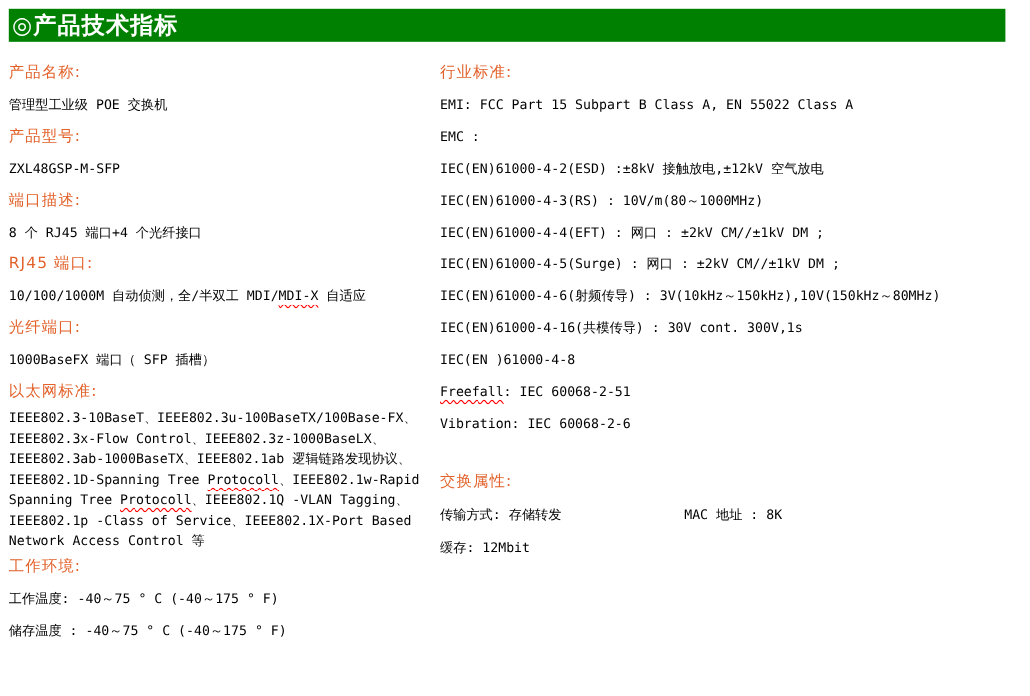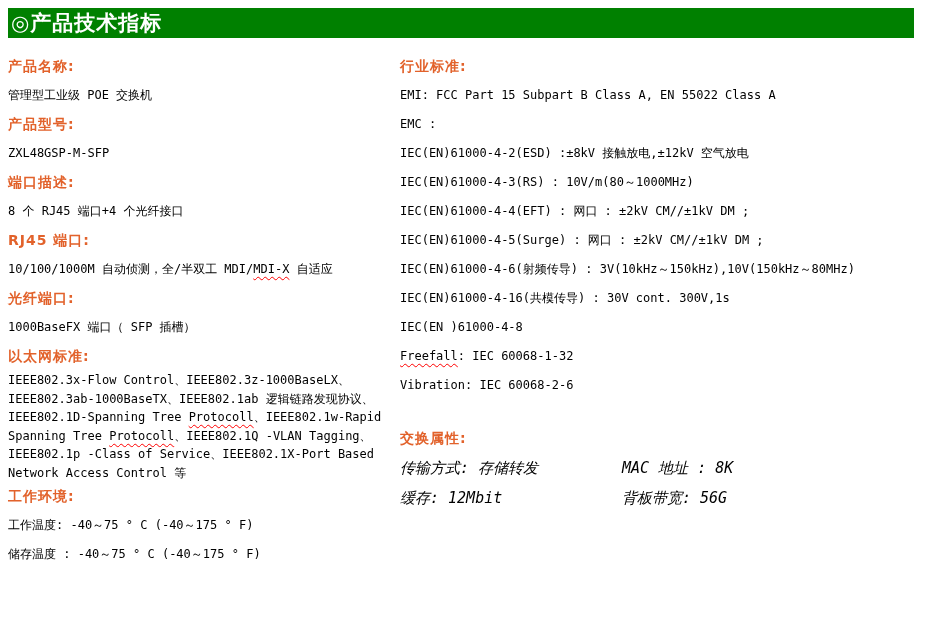--- a/index.html
+++ b/index.html
@@ -19,28 +19,28 @@
   .titlebar{
     margin:8px 22px 0 8px;height:30px;background:var(--green);
     color:#fff;font-family:"DejaVu Sans",sans-serif;font-weight:bold;
     font-size:21px;line-height:30px;padding-left:3px;letter-spacing:1px;
     white-space:nowrap;
   }
   .content{display:flex;padding:14px 10px 0 8px;align-items:flex-start;}
   .col-left{width:392px;flex:none;}
   .col-right{flex:1;min-width:0;}
   .h{
-    color:var(--heading);font-weight:bold;font-size:14px;height:29px;
+    color:var(--heading);font-weight:normal;font-size:14px;height:29px;
     line-height:29px;font-family:"DejaVu Sans",sans-serif;letter-spacing:1px;
     white-space:nowrap;
   }
   .h.mt{margin-top:24px;}
   .ln{font-size:12px;height:29px;line-height:29px;white-space:nowrap;}
   .ln.tight{height:18.5px;line-height:18.5px;}
-  .row{display:flex;font-size:15px;height:30px;line-height:30px;white-space:nowrap;font-style:italic;}
+  .row{display:flex;font-size:12px;height:30px;line-height:30px;white-space:nowrap;}
   .row .cl{width:222px;flex:none;}
   .wavy{
     text-decoration:underline;
     text-decoration-style:wavy;
     text-decoration-color:var(--spell);
     text-decoration-thickness:1px;
     text-underline-offset:3px;
   }
 </style>
 </head>
@@ -56,20 +56,21 @@
       <div class="ln"><span>管理型工业级 POE 交换机</span></div>
       <div class="h">产品型号:</div>
       <div class="ln"><span>ZXL48GSP-M-SFP</span></div>
       <div class="h">端口描述:</div>
       <div class="ln"><span>8 个 RJ45 端口+4 个光纤接口</span></div>
       <div class="h">RJ45 端口:</div>
       <div class="ln"><span>10/100/1000M 自动侦测，全/半双工 MDI/</span><span class="wavy">MDI-X</span><span> 自适应</span></div>
       <div class="h">光纤端口:</div>
       <div class="ln"><span>1000BaseFX 端口（ SFP 插槽）</span></div>
       <div class="h">以太网标准:</div>
+      <div class="ln tight"><span>IEEE802.3-10BaseT、IEEE802.3u-100BaseTX/100Base-FX、</span></div>
       <div class="ln tight"><span>IEEE802.3x-Flow Control、IEEE802.3z-1000BaseLX、</span></div>
       <div class="ln tight"><span>IEEE802.3ab-1000BaseTX、IEEE802.1ab 逻辑链路发现协议、</span></div>
       <div class="ln tight"><span>IEEE802.1D-Spanning Tree </span><span class="wavy">Protocoll</span><span>、IEEE802.1w-Rapid</span></div>
       <div class="ln tight"><span>Spanning Tree </span><span class="wavy">Protocoll</span><span>、IEEE802.1Q -VLAN Tagging、</span></div>
       <div class="ln tight"><span>IEEE802.1p -Class of Service、IEEE802.1X-Port Based</span></div>
       <div class="ln tight"><span>Network Access Control 等</span></div>
       <div class="h">工作环境:</div>
       <div class="ln"><span>工作温度: -40～75 ° C (-40～175 ° F)</span></div>
       <div class="ln"><span>储存温度 : -40～75 ° C (-40～175 ° F)</span></div>
     </div>
@@ -77,25 +78,24 @@
       <div class="h">行业标准:</div>
       <div class="ln"><span>EMI: FCC Part 15 Subpart B Class A, EN 55022 Class A</span></div>
       <div class="ln"><span>EMC :</span></div>
       <div class="ln"><span>IEC(EN)61000-4-2(ESD) :±8kV 接触放电,±12kV 空气放电</span></div>
       <div class="ln"><span>IEC(EN)61000-4-3(RS) : 10V/m(80～1000MHz)</span></div>
       <div class="ln"><span>IEC(EN)61000-4-4(EFT) : 网口 : ±2kV CM//±1kV DM  ;</span></div>
       <div class="ln"><span>IEC(EN)61000-4-5(Surge) : 网口 : ±2kV CM//±1kV DM  ;</span></div>
       <div class="ln"><span>IEC(EN)61000-4-6(射频传导) : 3V(10kHz～150kHz),10V(150kHz～80MHz)</span></div>
       <div class="ln"><span>IEC(EN)61000-4-16(共模传导) : 30V cont.  300V,1s</span></div>
       <div class="ln"><span>IEC(EN )61000-4-8</span></div>
-      <div class="ln"><span class="wavy">Freefall</span><span>: IEC 60068-1-32</span></div>
+      <div class="ln"><span class="wavy">Freefall</span><span>: IEC 60068-2-51</span></div>
       <div class="ln"><span>Vibration: IEC 60068-2-6</span></div>
       <div class="h mt">交换属性:</div>
       <div class="row">
         <span class="cl">传输方式: 存储转发</span>
         <span>MAC 地址 : 8K</span>
       </div>
       <div class="row">
         <span class="cl">缓存: 12Mbit</span>
-        <span>背板带宽: 56G</span>
       </div>
     </div>
 </div>
 
 </body></html>

